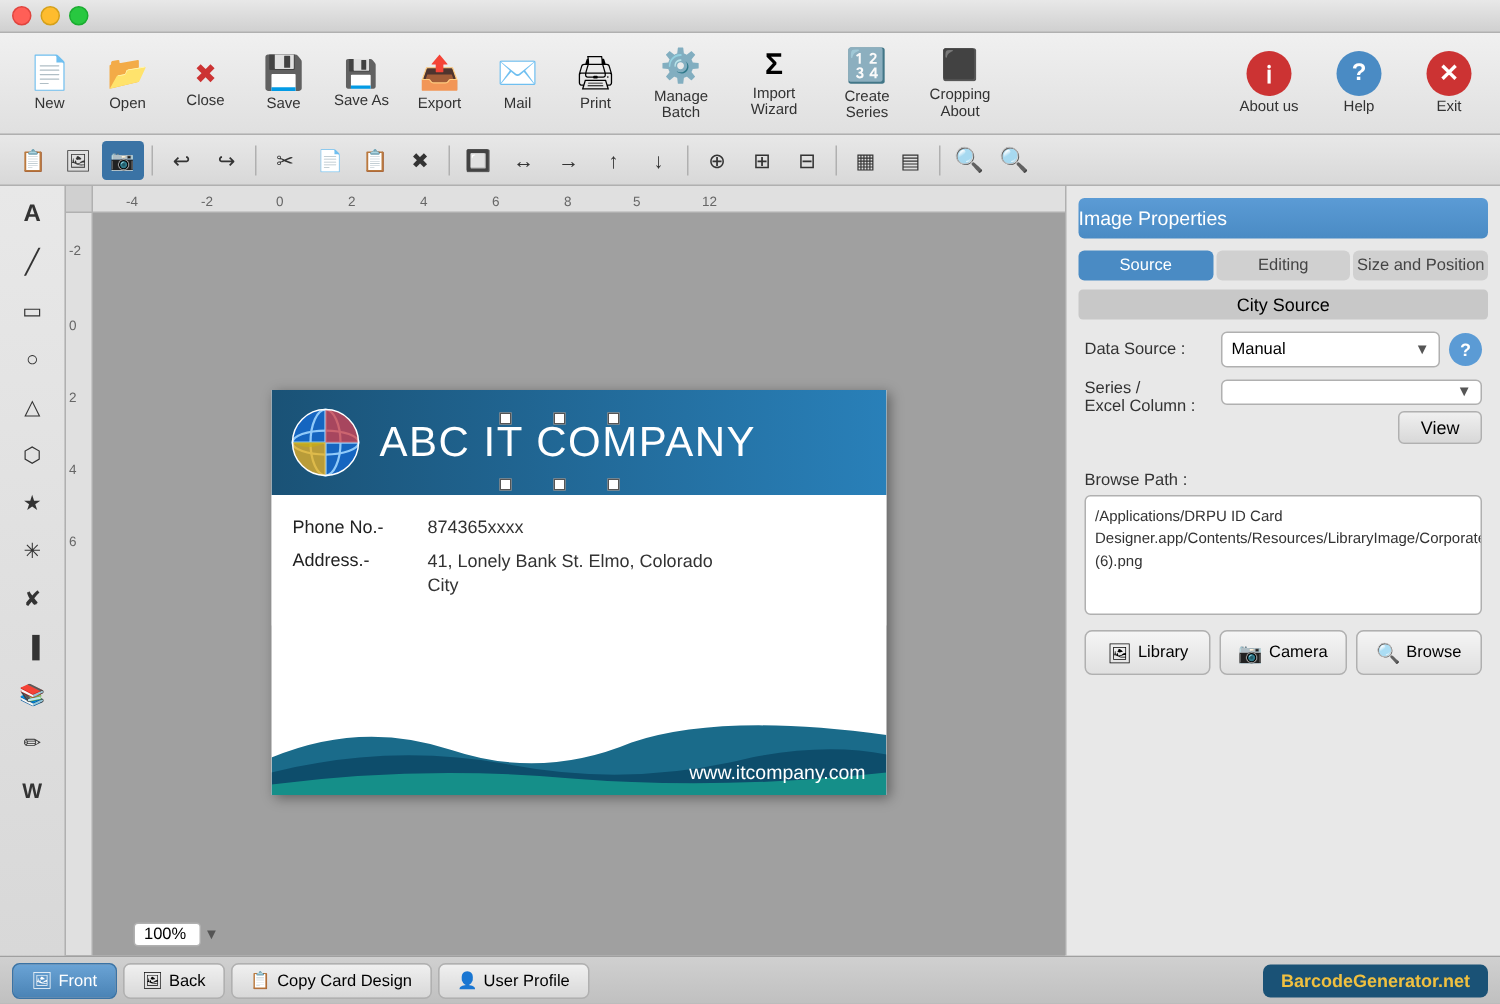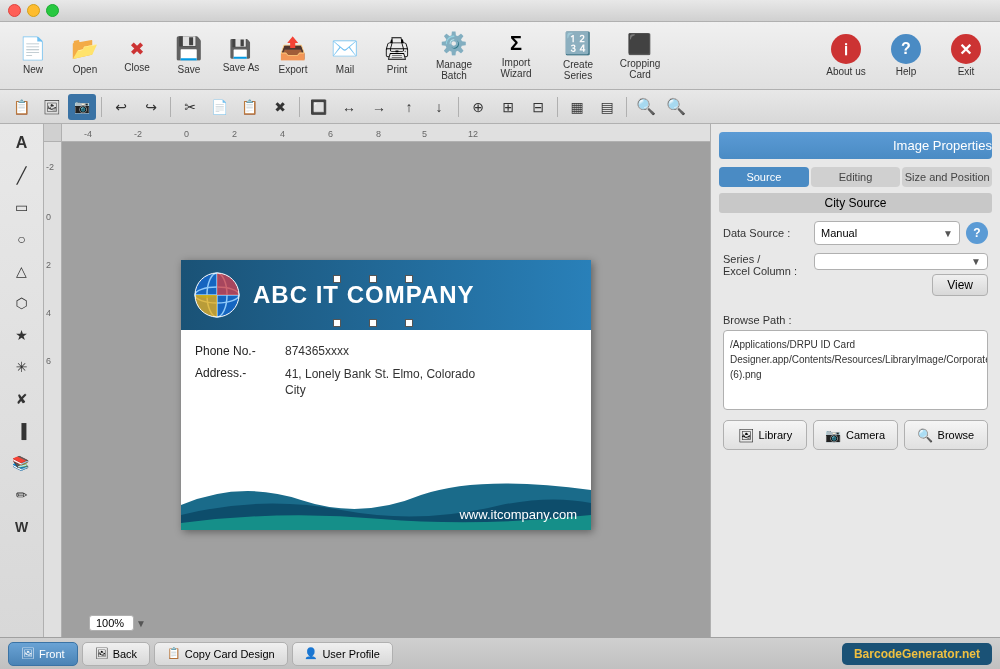--- a/index.html
+++ b/index.html
@@ -44,29 +44,29 @@
     .ruler-mark-v { font-size: 9px; color: #666; position: absolute; left: 2px; }
     #canvas { background: white; width: 410px; height: 270px; position: relative; box-shadow: 2px 2px 8px rgba(0,0,0,0.4); margin-left: 18px; }
     .zoom-control { position: absolute; bottom: 4px; left: 25px; display: flex; align-items: center; gap: 2px; }
     .zoom-value { background: white; border: 1px solid #b0b0b0; border-radius: 3px; padding: 1px 4px; font-size: 11px; width: 50px; margin-left: 23px; }
     .zoom-arrow { font-size: 10px; color: #555; cursor: pointer; }
 
     
     #card { width: 100%; height: 100%; position: relative; overflow: hidden; }
     .card-header { background: linear-gradient(to right, #1a5276, #2980b9); height: 70px; display: flex; align-items: center; padding: 8px 12px; }
     .card-logo { width: 48px; height: 48px; margin-right: 12px; }
-    .card-title { color: white; font-size: 24px; font-weight: bold; letter-spacing: 1px; }
+    .card-title { color: white; font-size: 28px; font-weight: normal; letter-spacing: 1px; }
     .card-body { padding: 10px 14px; background: white; }
     .card-field { display: flex; margin-bottom: 8px; font-size: 12px; }
     .card-field-label { width: 90px; font-weight: 500; color: #222; }
     .card-field-value { color: #333; }
 
     
     #right-panel { width: 290px; background: #e8e8e8; border-left: 1px solid #b0b0b0; display: flex; flex-direction: column; }
-    .panel-header { background: linear-gradient(to bottom, #5b9bd5, #4a8bc4); color: white; text-align: right; padding: 6px 0; font-size: 13px; font-weight: 500; margin: 8px; border-radius: 4px; }
+    .panel-header { background: linear-gradient(to bottom, #5b9bd5, #4a8bc4); color: white; text-align: left; padding: 6px 0; font-size: 13px; font-weight: 500; margin: 8px; border-radius: 4px; }
     .panel-tabs { display: flex; margin: 0 8px 6px; gap: 2px; }
     .panel-tab { flex: 1; text-align: center; padding: 4px 0; font-size: 11px; border-radius: 4px; cursor: pointer; }
     .panel-tab.active { background: #4a8bc4; color: white; }
     .panel-tab.inactive { background: #d0d0d0; color: #444; }
     .panel-section-title { background: #c8c8c8; text-align: center; padding: 3px 0; font-size: 12px; font-weight: 500; margin: 0 8px 8px; border-radius: 3px; }
     .panel-row { display: flex; align-items: center; margin: 0 12px 8px; gap: 6px; }
     .panel-label { width: 85px; font-size: 11px; color: #333; }
     .panel-input { flex: 1; height: 24px; border: 1px solid #b0b0b0; border-radius: 4px; background: white; padding: 2px 6px; font-size: 11px; display: flex; align-items: center; justify-content: space-between; cursor: pointer; }
     .panel-input .dropdown-arrow { color: #555; font-size: 10px; }
     .panel-help { width: 22px; height: 22px; background: #5b9bd5; border-radius: 50%; display: flex; align-items: center; justify-content: center; color: white; font-size: 12px; font-weight: bold; cursor: pointer; }
@@ -139,21 +139,21 @@
   <div class="tb-btn" style="width:60px;">
     <div class="tb-icon" style="font-size:20px; font-weight:bold;">Σ</div>
     <div class="tb-label">Import Wizard</div>
   </div>
   <div class="tb-btn" style="width:60px;">
     <div class="tb-icon">🔢</div>
     <div class="tb-label">Create Series</div>
   </div>
   <div class="tb-btn" style="width:60px;">
     <div class="tb-icon" style="font-size:20px;">⬛</div>
-    <div class="tb-label">Cropping Card</div>
+    <div class="tb-label">Cropping About</div>
   </div>
 
   <div class="tb-right">
     <div class="tb-btn">
       <div class="tb-icon" style="width:30px;height:30px;background:#cc3333;border-radius:50%;display:flex;align-items:center;justify-content:center;color:white;font-weight:bold;font-size:16px;">ℹ</div>
       <div class="tb-label">About us</div>
     </div>
     <div class="tb-btn">
       <div class="tb-icon" style="width:30px;height:30px;background:#4a8bc4;border-radius:50%;display:flex;align-items:center;justify-content:center;color:white;font-weight:bold;font-size:16px;">?</div>
       <div class="tb-label">Help</div>

